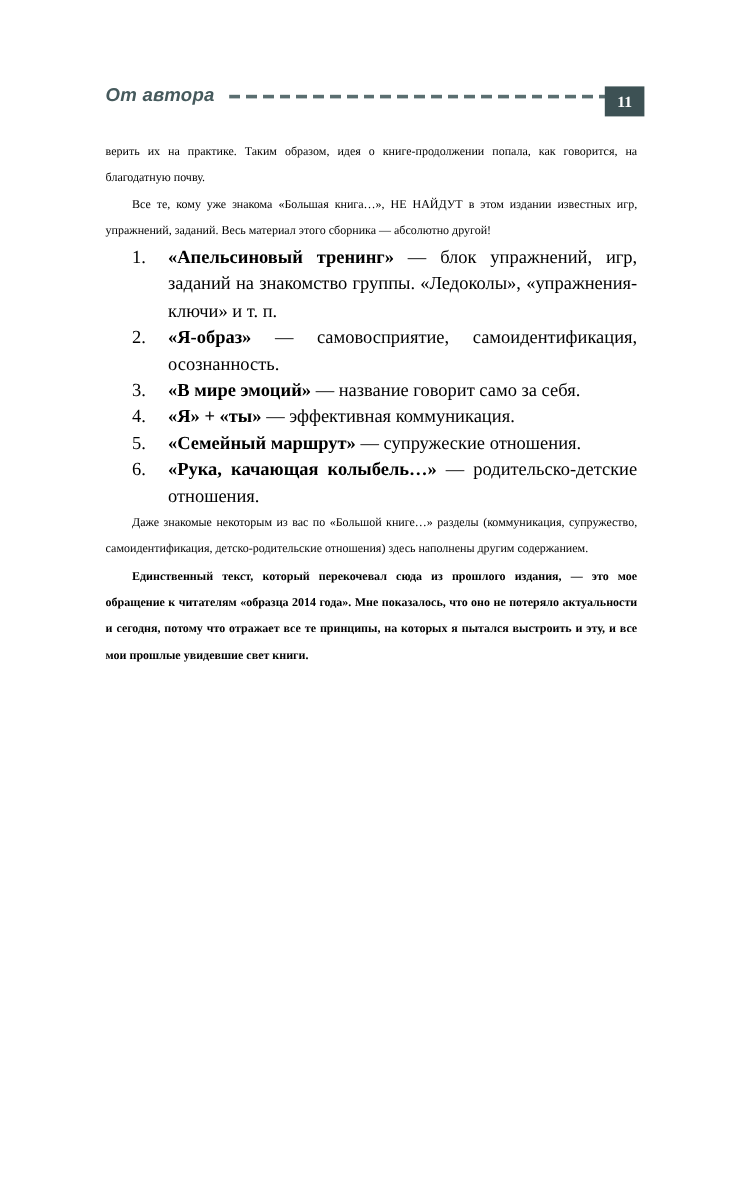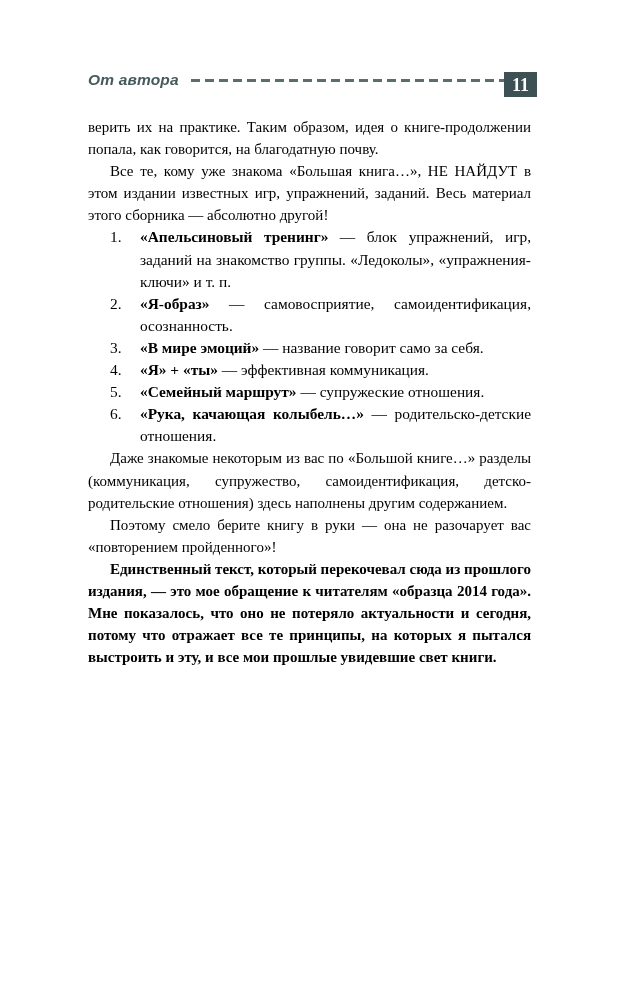--- a/index.html
+++ b/index.html
@@ -52,38 +52,38 @@
   }
   .page-number-badge {
     flex: 0 0 auto;
     width: 33px;
     height: 25px;
     margin-left: -1px;
     background: #3d5154;
     color: #ffffff;
     font-family: "Liberation Serif", "DejaVu Serif", serif;
     font-weight: bold;
-    font-size: 18px;
+    font-size: 13px;
     display: flex;
     align-items: center;
     justify-content: center;
     line-height: 1;
   }
 
   
   .body-column {
     position: absolute;
     left: 88px;
     top: 116px;
     width: 443px;
   }
 
   p.para {
     margin: 0;
-    font-size: 15px;
+    font-size: 10px;
     line-height: 22.1px;
     text-align: justify;
     text-justify: inter-word;
     hyphens: manual;
   }
   p.indent {
     text-indent: 22px;
     font-weight: bold;
   }
   p.bold {
@@ -151,19 +151,18 @@
       <li>
         <span class="num">5.</span><span class="term">«Семейный маршрут»</span><span> — супружеские отношения.</span>
       </li>
       <li>
         <span class="num">6.</span><span class="term">«Рука, качающая колыбель…»</span><span> — родительско-детские отношения.</span>
       </li>
     </ol>
 
     <p class="para indent bold">Даже знакомые некоторым из вас по «Большой книге…» разделы (коммуникация, супружество, самоидентификация, детско-родительские отношения) здесь наполнены другим содержанием.</p>
 
-    <p class="para indent bold">Поэтому смело берите книгу в руки — она не разочарует вас «повторением пройденного»!</p>
 
     <p class="para indent">Единственный текст, который перекочевал сюда из прошлого издания, — это мое обращение к читателям «образца 2014 года». Мне показалось, что оно не потеряло актуальности и сегодня, потому что отражает все те принципы, на которых я пытался выстроить и эту, и все мои прошлые увидевшие свет книги.</p>
 
   </div>
 
 </div>
 
 </body></html>

